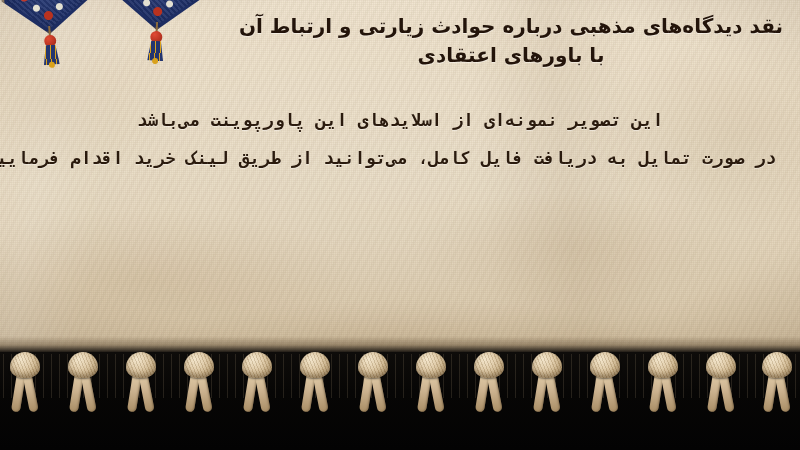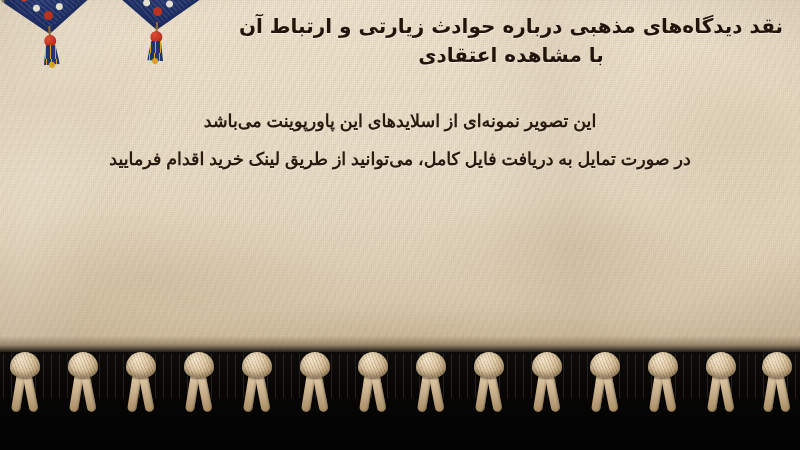--- a/index.html
+++ b/index.html
@@ -268,21 +268,21 @@
   }
   .body-block {
     position: absolute;
     top: 108px;
     left: 24px;
     right: 24px;
     text-align: center;
     direction: rtl;
   }
   .body-line {
-    font-family: Liberation Sans, sans-serif;
+    font-family: Liberation Mono, monospace;
     font-size: 17.5px;
     font-weight: 700;
     line-height: 1.55;
     color: #2a1a0d;
     text-shadow: 0 1px 0 rgba(255,255,255,0.42);
     margin: 0 0 11px 0;
     white-space: nowrap;
   }
   .body-line:last-child { margin-bottom: 4px; }
 </style>
@@ -389,20 +389,20 @@
       <div class="med-rim"></div>
       <div class="med-tassel">
         <span class="cord"></span>
           <span class="bead"></span>
           <span class="skirt"></span>
           <span class="tip"></span>
       </div>
     </div>
   </div>
 
-  <div class="title">نقد دیدگاه‌های مذهبی درباره حوادث زیارتی و ارتباط آن با مشاهده اعتقادی</div>
+  <div class="title">نقد دیدگاه‌های مذهبی درباره حوادث زیارتی و ارتباط آن با باورهای اعتقادی</div>
 
   <div class="body-block">
     <p class="body-line">این تصویر نمونه‌ای از اسلایدهای این پاورپوینت می‌باشد</p>
     <p class="body-line">در صورت تمایل به دریافت فایل کامل، می‌توانید از طریق لینک خرید اقدام فرمایید</p>
   </div>
 
 </div>
 
 </body></html>

